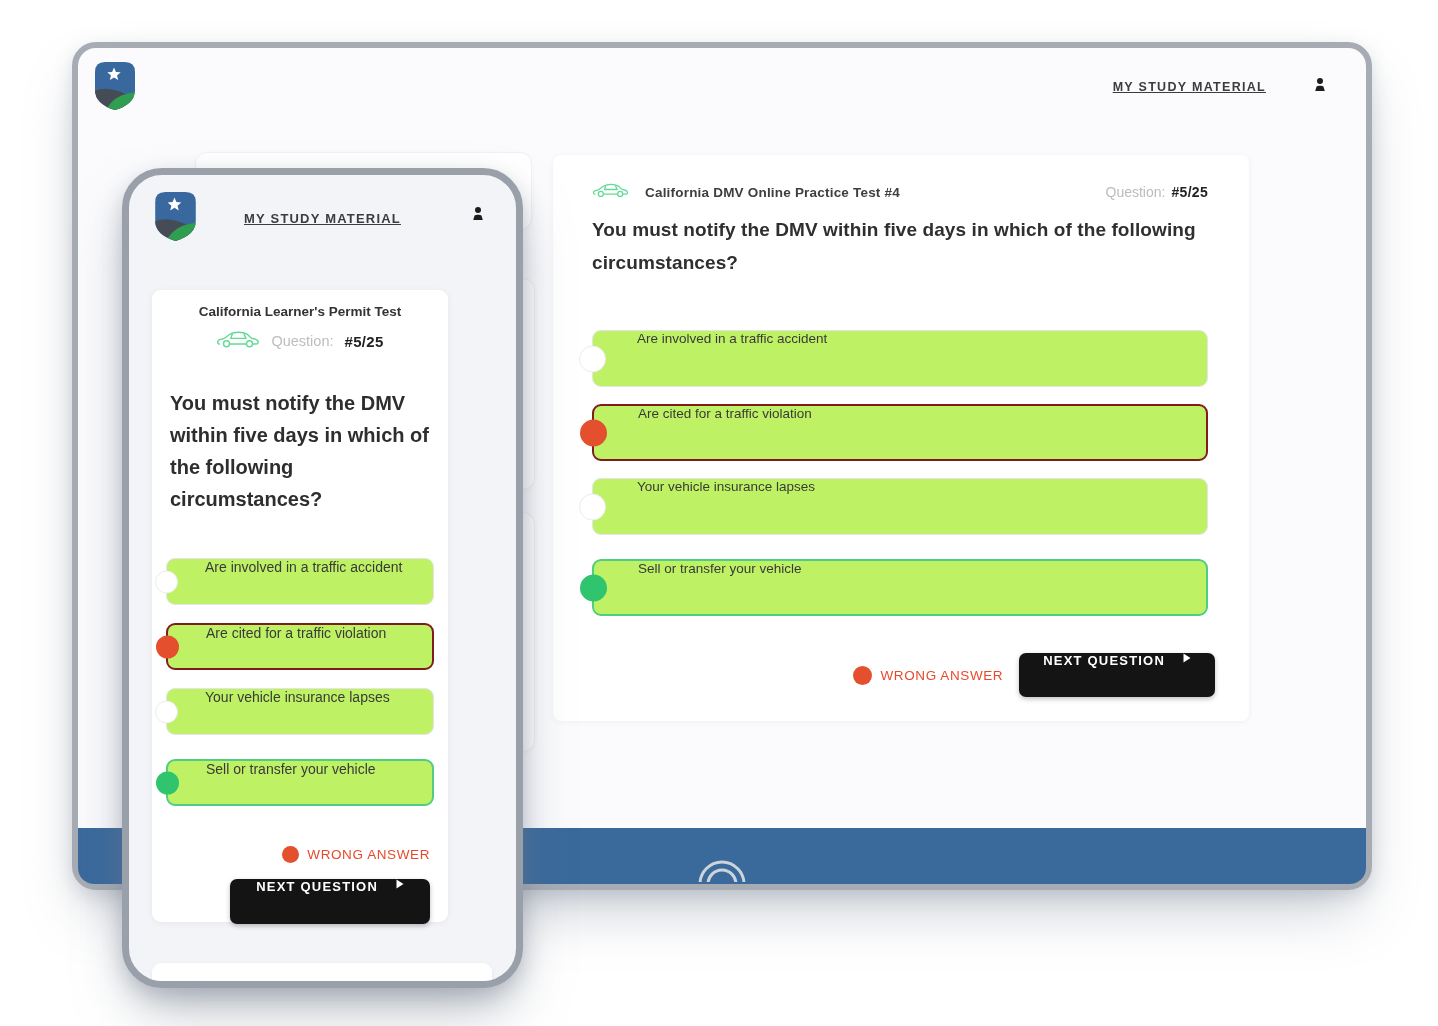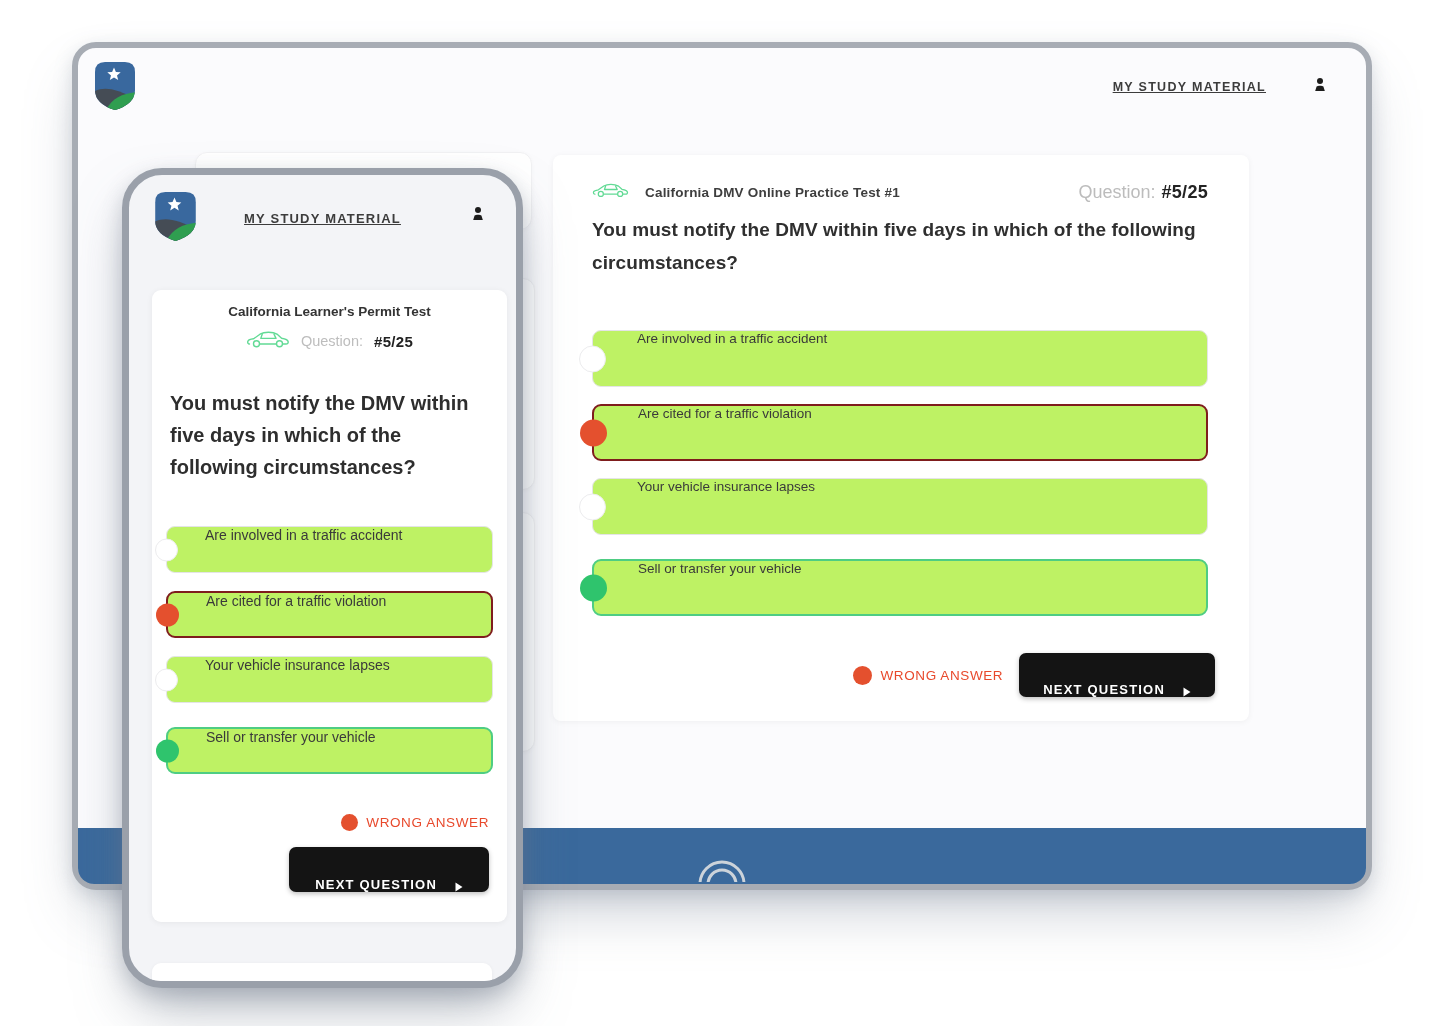--- a/index.html
+++ b/index.html
@@ -31,21 +31,21 @@
   .bg2 { left:127px; top:230px; width:330px; height:212px; }
   .bg3 { left:127px; top:464px; width:330px; height:240px; }
 
   .d-card {
     position:absolute; left:475px; top:107px; width:696px; height:566px;
     background:#fff; border-radius:8px; box-shadow:0 1px 6px rgba(0,0,0,.05);
   }
   .d-top { position:absolute; left:39px; right:41px; top:26px; display:flex; align-items:center; }
   .d-top .car { margin-right:16px; flex:0 0 auto; }
   .d-title { font-size:13.5px; font-weight:700; color:#3e3e3e; letter-spacing:.2px; }
-  .q-meta  { margin-left:auto; font-size:18px; color:#bcbcbc; white-space:nowrap; }
+  .q-meta  { margin-left:auto; font-size:14px; color:#bcbcbc; white-space:nowrap; }
   .q-meta b { color:#232323; margin-left:6px; letter-spacing:.3px; }
 
   .d-question {
     position:absolute; left:39px; top:58px; width:644px;
     font-size:19px; font-weight:700; color:#2f2f2f; line-height:1.75; letter-spacing:.1px;
   }
 
   .d-options { position:absolute; left:39px; top:175px; width:616px; }
 
   .opt {
@@ -60,21 +60,21 @@
   .opt--wrong   { border:2px solid #7f1d1d; }
   .opt--wrong .radio   { background:#e4502e; border:none; }
   .opt--correct { border:2px solid #4ecd83;margin-top:24px; }
   .opt--correct .radio { background:#2fc46d; border:none; }
 
   .d-footer { position:absolute; right:34px; top:498px; display:flex; align-items:center; }
   .fb-dot  { width:19px; height:19px; border-radius:50%; background:#e4502e; margin-right:9px; flex:0 0 auto; }
   .fb-text { font-size:13.5px; font-weight:400; color:#e8492c; letter-spacing:.6px; margin-right:16px; white-space:nowrap; }
 
   .next-btn {
-    display:flex; align-items:flex-end; gap:18px; background:#141414; color:#fff;
+    display:flex; align-items:flex-start; gap:18px; background:#141414; color:#fff;
     border:none; border-radius:7px; height:44px; padding:0 24px;
     font-size:13px; font-weight:700; letter-spacing:1.2px; font-family:inherit;
     cursor:pointer; box-shadow:0 2px 5px rgba(0,0,0,.25); white-space:nowrap;
   }
 
   .blue-bar { position:absolute; left:0; right:0; bottom:0; height:56px; background:#3a699c; overflow:hidden; }
   .arcs { position:absolute; left:50%; transform:translateX(-50%); bottom:-2px; }
 
   
   .phone {
@@ -84,21 +84,21 @@
     z-index:5;
   }
   .phone-inner { position:absolute; inset:0; border-radius:32px; overflow:hidden; }
 
   .p-logo   { position:absolute; left:26px; top:17px; }
   .p-title  { position:absolute; left:60px; right:60px; top:36px; text-align:center;
               font-size:13px; font-weight:700; letter-spacing:1.2px; color:#3c3c3c; }
   .p-person { position:absolute; right:30px; top:30px; }
 
   .p-card {
-    position:absolute; left:23px; top:115px; width:355px; height:632px;
+    position:absolute; left:23px; top:115px; width:296px; height:632px;
     background:#fff; border-radius:9px; box-shadow:0 1px 6px rgba(0,0,0,.06);
   }
   .p-card-title { margin:14px 10px 0; text-align:center; font-size:13.5px; font-weight:700; color:#333; }
   .p-qrow { margin-top:10px; display:flex; justify-content:center; align-items:center; gap:11px; }
   .p-qrow .lbl { font-size:14.5px; color:#bdbdbd; }
   .p-qrow b   { font-size:15px; color:#222; letter-spacing:.3px; }
 
   .p-question { margin:34px 18px 0; font-size:20px; font-weight:700; color:#2e2e2e; line-height:1.6; }
 
   .p-options { margin:43px 14px 0; }
@@ -156,21 +156,21 @@
       <div class="d-top">
         <span class="car">
           <svg width="37" height="18" viewBox="0 0 44 20" fill="none" stroke="#62da95" stroke-width="1.5" stroke-linecap="round" stroke-linejoin="round">
             <path d="M3.5 15 C2 15 1.4 13.6 1.9 12.2 C2.5 10.8 4.6 10.2 7.6 9.8 L14 5.2 C18.5 2.6 26.5 2.6 31.5 5.4 L35.6 9.2 C39.6 9.8 42 11 42.2 12.8 C42.3 14.1 41.4 15 40 15 H37"></path>
             <path d="M16.2 5.2 L14.8 9.4 H30 L28 5.2"></path>
             <path d="M14 15 H30"></path>
             <circle cx="10.5" cy="14.7" r="3"></circle>
             <circle cx="33.5" cy="14.7" r="3"></circle>
           </svg>
         </span>
-        <span class="d-title">California DMV Online Practice Test #1</span>
+        <span class="d-title">California DMV Online Practice Test #4</span>
         <span class="q-meta"><span>Question:</span><b>#5/25</b></span>
       </div>
 
       <div class="d-question">You must notify the DMV within five days in which of the following circumstances?</div>
 
       <div class="d-options">
         <div class="opt">
           <span class="radio"></span>
           <span>Are involved in a traffic accident</span>
         </div>

